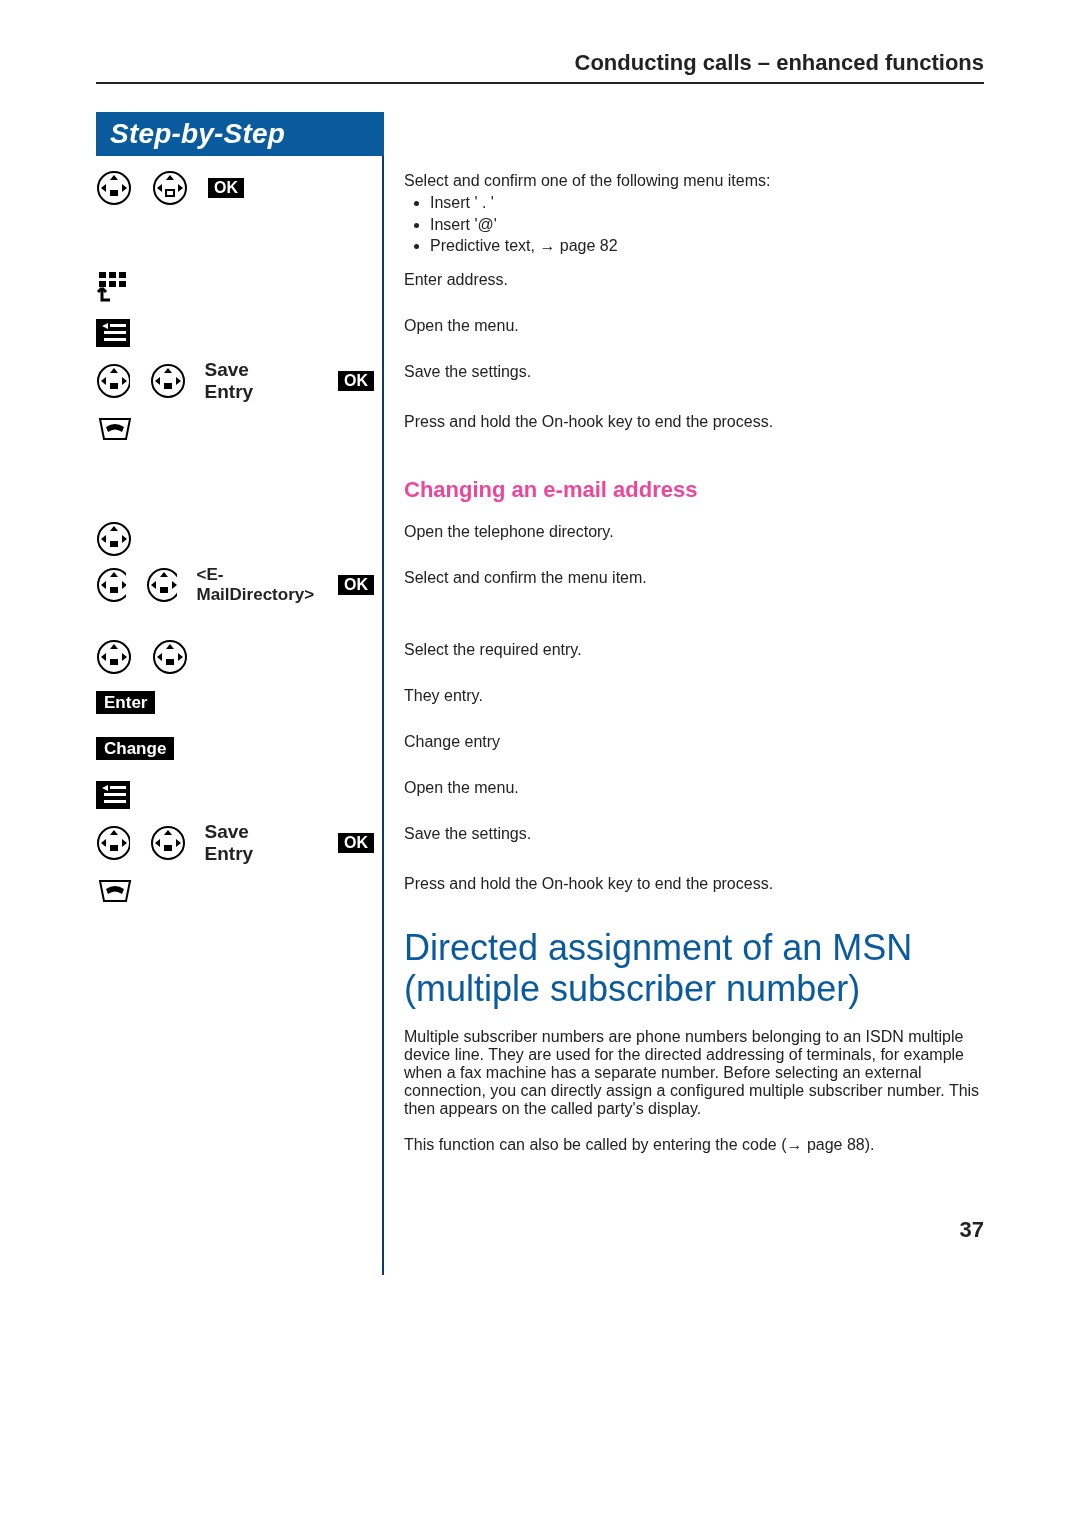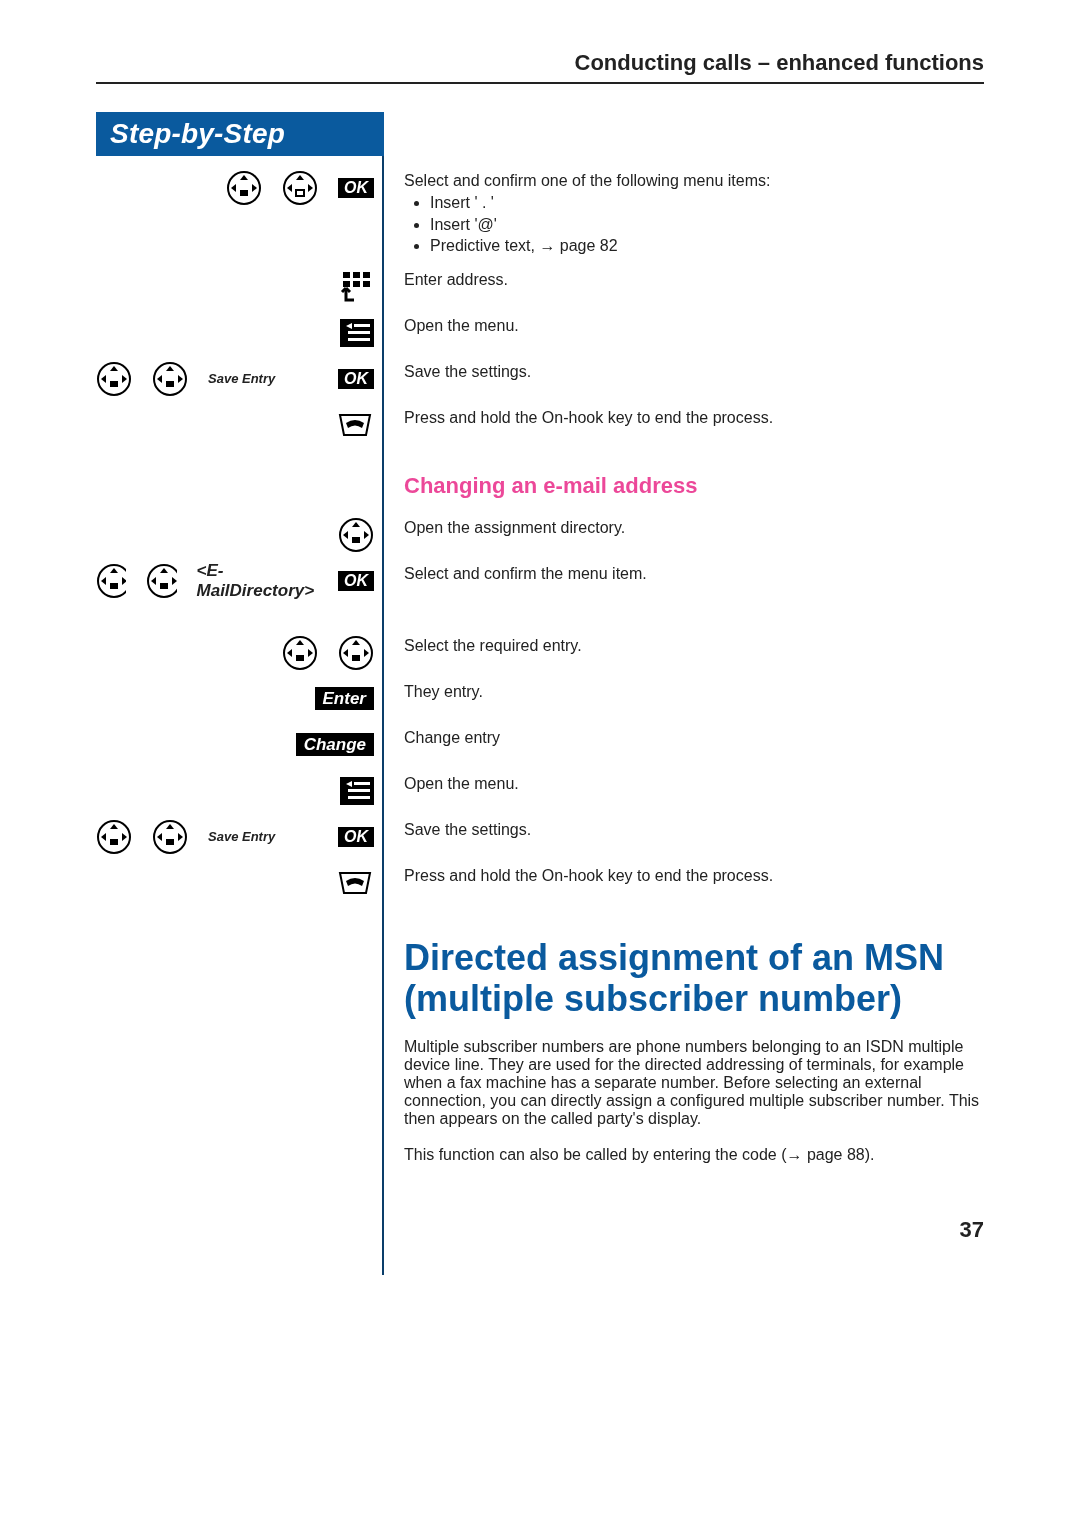--- a/index.html
+++ b/index.html
@@ -44,24 +44,23 @@
     display: flex;
     align-items: flex-start;
   }
   .row .lcell {
     width: 288px;
     flex: 0 0 288px;
     box-sizing: border-box;
     padding-right: 10px;
     display: flex;
     align-items: center;
-    justify-content: flex-end;
+    justify-content: flex-start;
     gap: 20px;
     min-height: 40px;
-    font-style: italic;
   }
   .row .rcell {
     flex: 1;
     padding-left: 20px;
     padding-top: 4px;
     padding-bottom: 4px;
   }
   .softkey {
     background: #000;
     color: #fff;
@@ -69,43 +68,43 @@
     font-size: 16px;
     padding: 2px 6px;
     display: inline-block;
     line-height: 1;
   }
   .softkey.big {
     font-size: 17px;
     padding: 3px 8px;
   }
   .menu-label {
-    font-size: 13px;
+    font-size: 19px;
     font-weight: 600;
   }
   ul.items {
     margin: 2px 0 6px 0;
     padding-left: 26px;
   }
   ul.items li {
     margin: 0;
     line-height: 1.35;
   }
   .subhead {
     color: #ec4899;
     font-weight: bold;
     font-size: 22px;
     margin: 24px 0 12px 0;
   }
   h2.section-title {
     color: #0a5a9e;
     font-size: 36px;
     line-height: 1.15;
-    margin: 30px 0 18px 0;
-    font-weight: 700;
+    margin: 12px 0 18px 0;
+    font-weight: 400;
   }
   .para {
     margin: 0 0 18px 0;
   }
   .page-num {
     position: absolute;
     bottom: 32px;
     right: 96px;
     font-weight: bold;
     font-size: 22px;
@@ -252,21 +251,21 @@
         <div class="subhead">Changing an e-mail address</div>
       </div>
     </div>
 
     <div class="row">
       <div class="lcell">
         <svg class="icon-svg" width="36" height="36">
             <use href="#navpad"></use>
           </svg>
       </div>
-      <div class="rcell">Open the assignment directory.</div>
+      <div class="rcell">Open the telephone directory.</div>
     </div>
 
     <div class="rowspace"></div>
 
     <div class="row">
       <div class="lcell">
         <svg class="icon-svg" width="36" height="36">
             <use href="#navpad"></use>
           </svg>
         <svg class="icon-svg" width="36" height="36">

